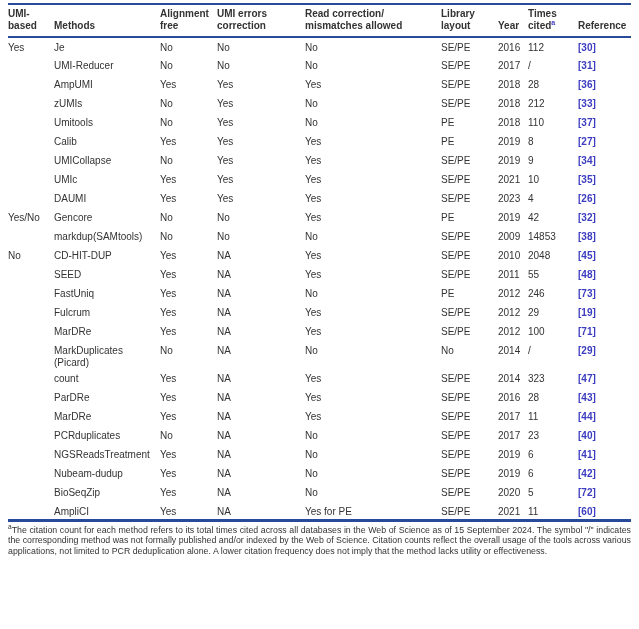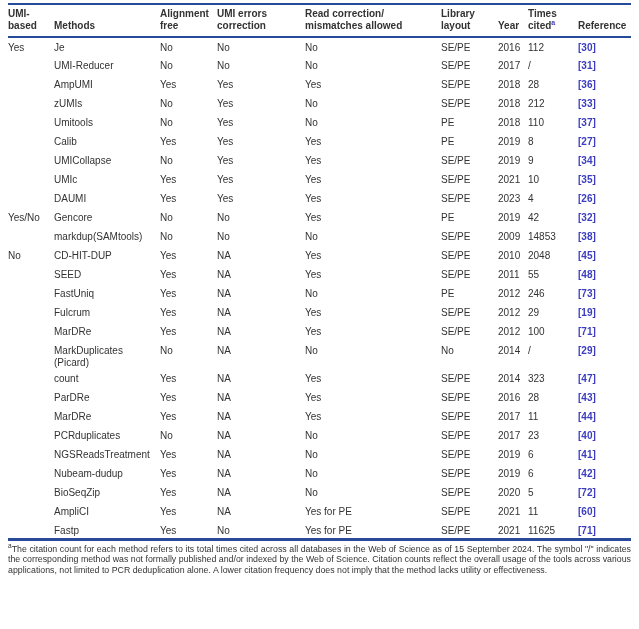--- a/index.html
+++ b/index.html
@@ -368,28 +368,17 @@
           <td></td>
           <td>AmpliCI</td>
           <td>Yes</td>
           <td>NA</td>
           <td>Yes for PE</td>
           <td>SE/PE</td>
           <td>2021</td>
           <td>11</td>
           <td class="ref">[60]</td>
         </tr>
-        <tr>
-          <td></td>
-          <td>Fastp</td>
-          <td>Yes</td>
-          <td>No</td>
-          <td>Yes for PE</td>
-          <td>SE/PE</td>
-          <td>2021</td>
-          <td>11625</td>
-          <td class="ref">[71]</td>
-        </tr>
       </tbody>
   </table>
 
   <div class="footnote"><sup>a</sup><span>The citation count for each method refers to its total times cited across all databases in the Web of Science as of 15 September 2024. The symbol "/" indicates the corresponding method was not formally published and/or indexed by the Web of Science. Citation counts reflect the overall usage of the tools across various applications, not limited to PCR deduplication alone. A lower citation frequency does not imply that the method lacks utility or effectiveness.</span></div>
 </div>
 
 </body></html>

